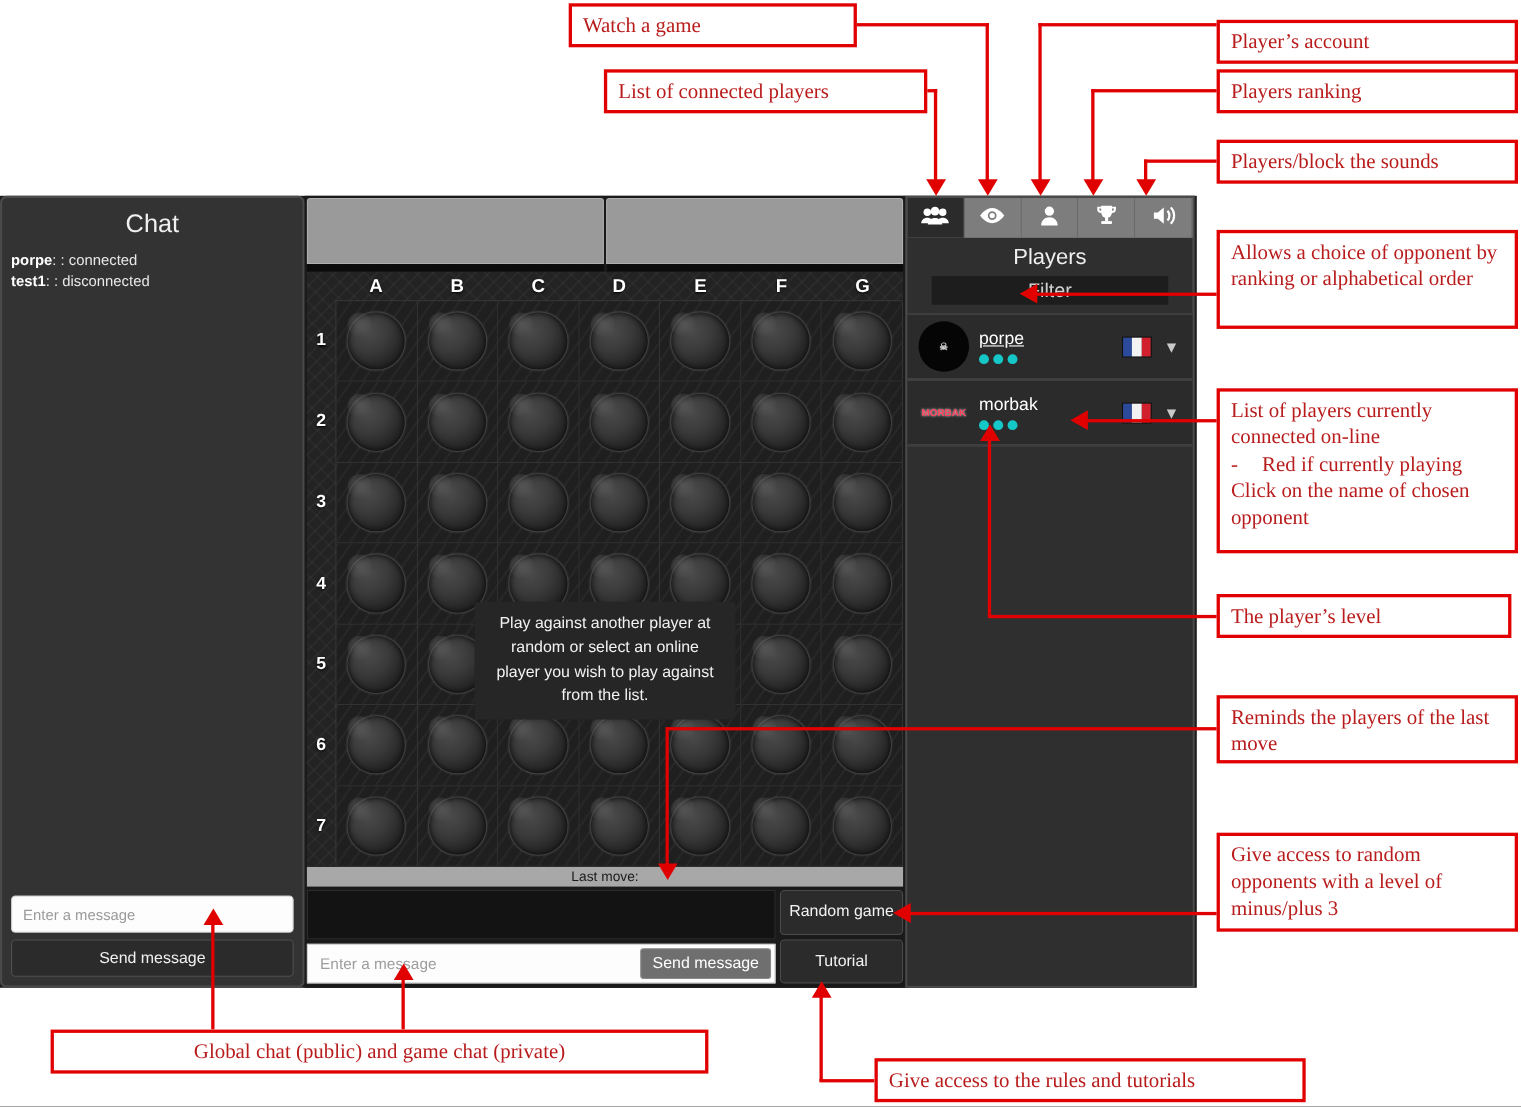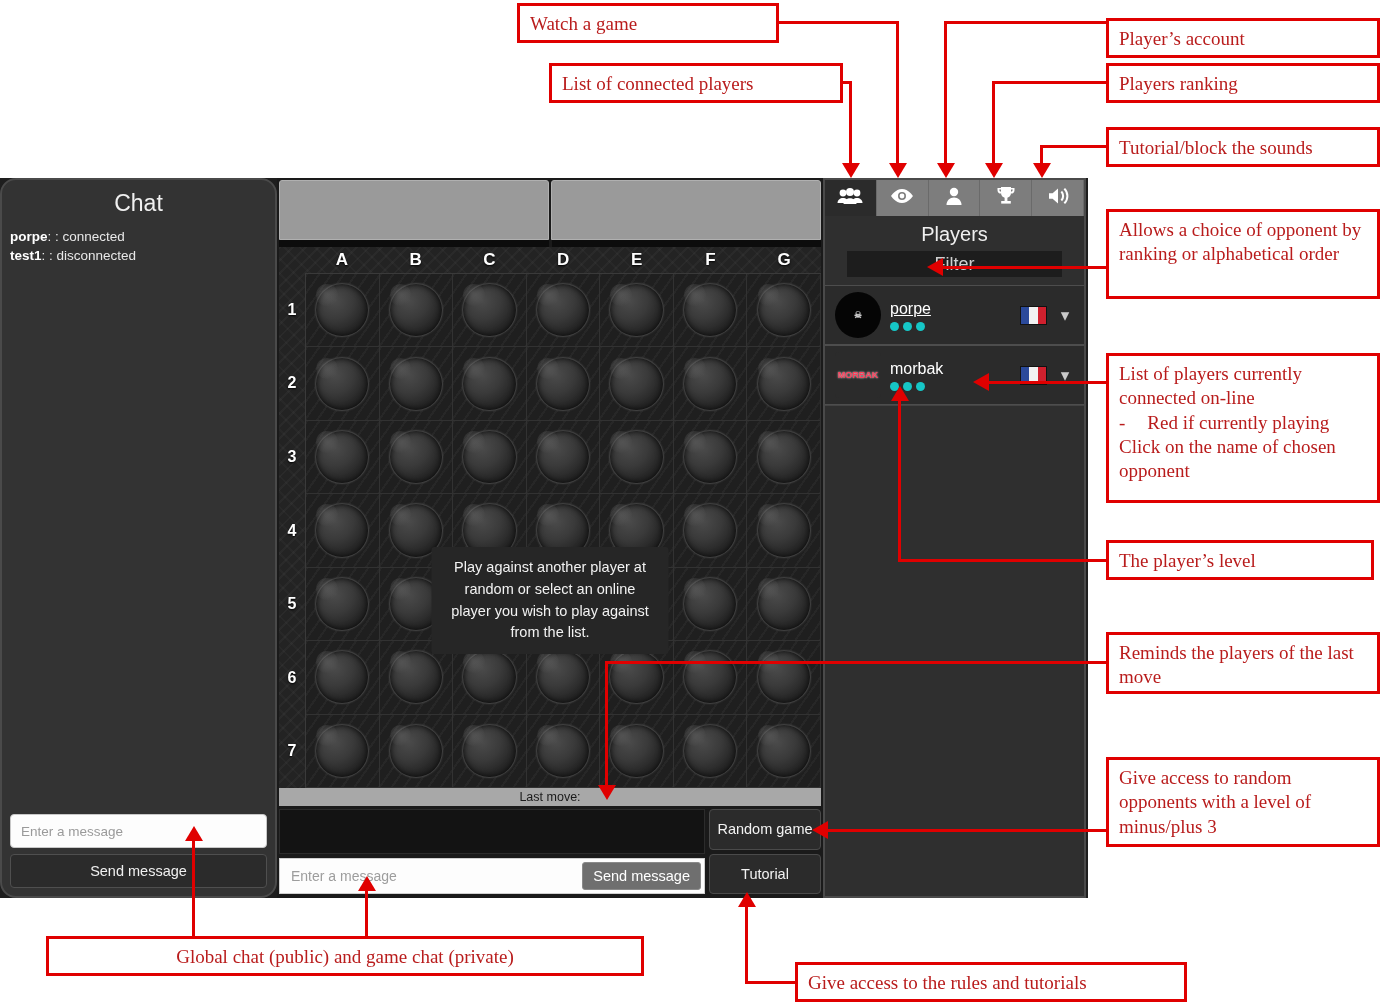--- a/index.html
+++ b/index.html
@@ -40,21 +40,21 @@
     background:#1e1e1e;
     display:flex;
     z-index:10;
   }
 
   
   #chat-panel{
     width:277px;height:100%;
     background:#333333;
     border:2px solid #4a4a4a;
-    border-radius:16px;
+    border-radius:6px;
     box-sizing:border-box;
     display:flex;flex-direction:column;
     position:relative;
   }
   #chat-title{
     color:#f0f0f0;font-size:23px;text-align:center;
     padding:10px 0 6px 0;font-weight:400;
   }
   #chat-log{
     flex:1;padding:4px 8px;color:#e8e8e8;font-size:13.5px;line-height:1.42;
@@ -556,21 +556,21 @@
       </div>
     </div>
     <div id="list-empty"></div>
   </div>
 </div>
 
 <div class="anno" style="left:517px;top:3px;width:262px;height:40px;">Watch a game</div>
 <div class="anno" style="left:517px;top:63px;width:294px;height:40px;margin-left:32px;">List of connected players</div>
 <div class="anno" style="left:1106px;top:18px;width:274px;height:40px;">Player’s account</div>
 <div class="anno" style="left:1106px;top:63px;width:274px;height:40px;">Players ranking</div>
-<div class="anno" style="left:1106px;top:127px;width:274px;height:40px;">Tutorial/block the sounds</div>
+<div class="anno" style="left:1106px;top:127px;width:274px;height:40px;">Players/block the sounds</div>
 <div class="anno" style="left:1106px;top:209px;width:274px;height:90px;">Allows a choice of opponent by ranking or alphabetical order</div>
 
 <div class="anno" style="left:1106px;top:353px;width:274px;height:150px;">
   <div>List of players currently</div>
   <div>connected on-line</div>
   <div>-<span class="dash"></span><span>Red if currently playing</span></div>
   <div>Click on the name of chosen</div>
   <div>opponent</div>
 </div>
 

